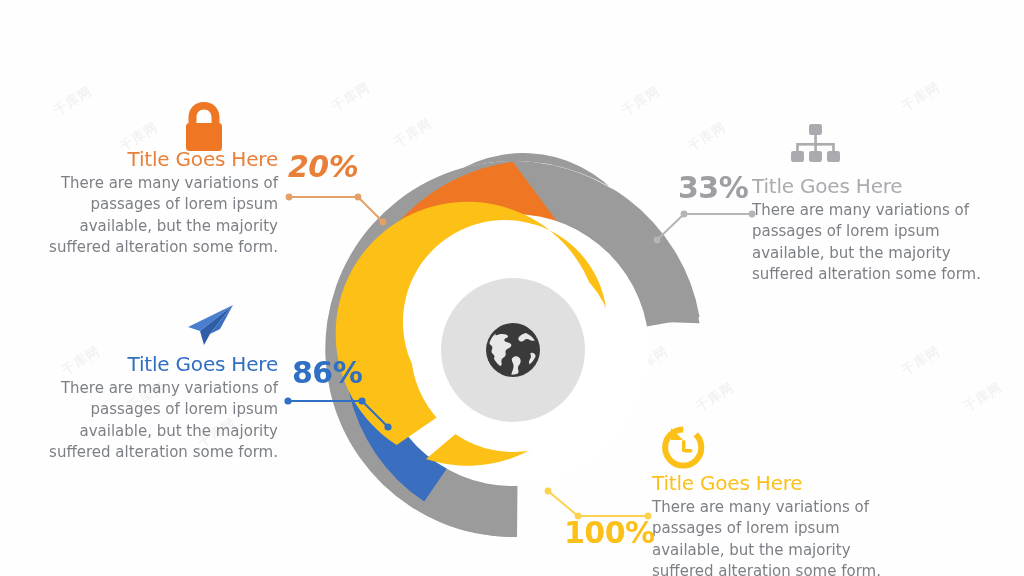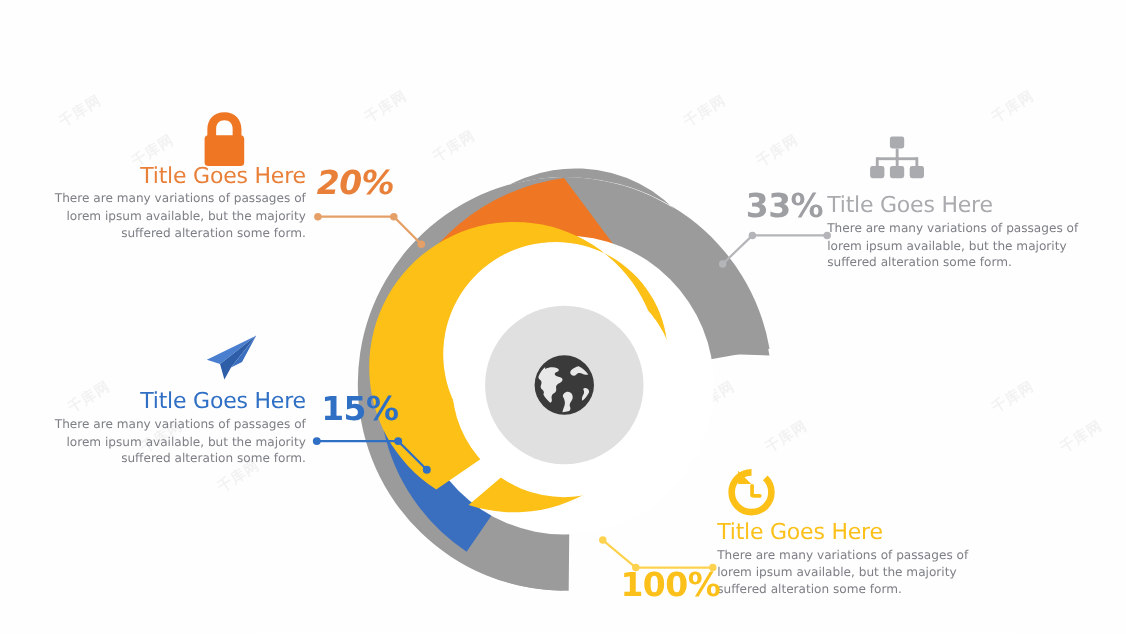--- a/index.html
+++ b/index.html
@@ -57,21 +57,21 @@
   .blk-title {
     font-family: "DejaVu Sans", sans-serif;
     font-size: 20px;
     font-weight: 400;
     letter-spacing: -0.2px;
     margin: 0 0 3px 0;
     line-height: 1.1;
   }
   .blk-body {
     font-family: "DejaVu Sans", sans-serif;
-    font-size: 11px;
+    font-size: 15px;
     line-height: 1.42;
     color: #7c7f85;
     margin: 0;
     font-weight: 400;
   }
   .blk-right { text-align: right; }
   .blk-left  { text-align: left; }
 
   
   .pct {
@@ -216,21 +216,21 @@
     <g>
       <polyline points="548,491 578,516 648,516" fill="none" stroke="#fcd24f" stroke-width="2"></polyline>
       <circle cx="548" cy="491" r="3.4" fill="#fcd24f"></circle>
       <circle cx="578" cy="516" r="3.4" fill="#fcd24f"></circle>
       <circle cx="648" cy="516" r="3.4" fill="#fcd24f"></circle>
     </g>
   </svg>
 
   <div class="pct" id="pct-20">20%</div>
   <div class="pct" id="pct-50">33%</div>
-  <div class="pct" id="pct-10">15%</div>
+  <div class="pct" id="pct-10">86%</div>
   <div class="pct" id="pct-100">100%</div>
 
   <div class="icon" id="icon-lock">
     <svg width="52" height="56" viewBox="0 0 52 56">
       <path d="M26 4 C16.5 4 10.5 10.6 10.5 19.4 V27 h8 V19.4 c0 -5.0 3.0 -8.0 7.5 -8.0 s7.5 3.0 7.5 8.0 V27 h8 V19.4 C41.5 10.6 35.5 4 26 4 Z" fill="#ef7622"></path>
       <rect x="8" y="25" width="36" height="28" rx="3.5" fill="#ef7622"></rect>
     </svg>
   </div>
 
   <div class="icon" id="icon-network">

